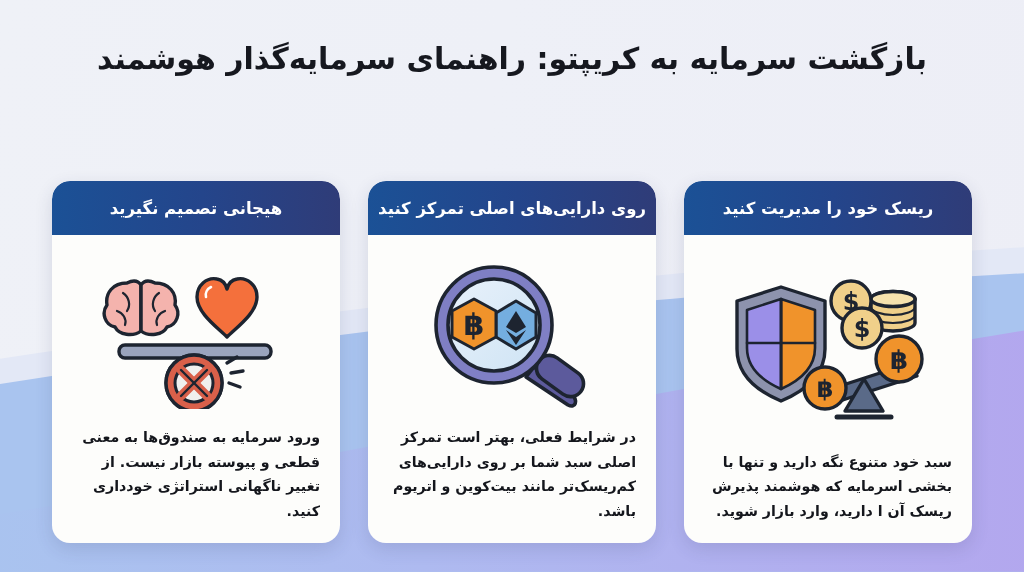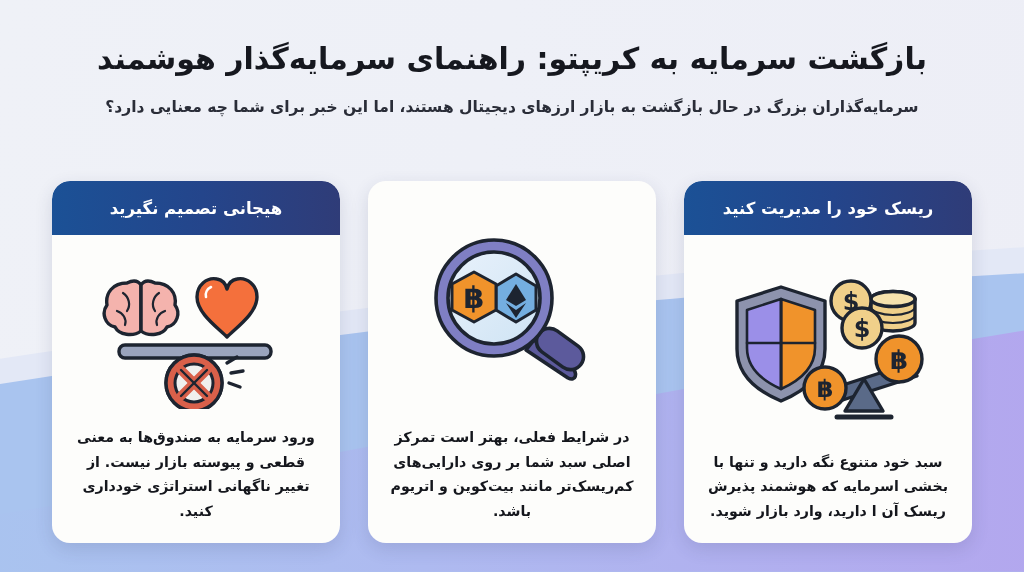--- a/index.html
+++ b/index.html
@@ -104,21 +104,20 @@
     flex: 1;
     display: flex;
     align-items: center;
     justify-content: center;
     padding: 8px 6px 0;
     box-sizing: border-box;
   }
   .card-art svg { display: block; }
   .card-body {
     direction: rtl;
-    text-align: center;
     font-size: 14.2px;
     font-weight: bold;
     color: #14161c;
     line-height: 1.72;
     padding: 0 20px 20px;
   }
 </style>
 </head>
 <body>
 
@@ -146,21 +145,20 @@
           <stop offset="0.42" stop-color="#aebaf0"></stop>
           <stop offset="1" stop-color="#b3a6ee"></stop>
         </linearGradient>
       </defs>
       <path d="M0,200 C160,176 300,140 480,104 C670,66 850,30 1000,4 L1000,252 L0,252 Z" fill="url(#purpGrad)"></path>
     </svg>
   </div>
 
   <div class="header">
     <h1 class="title">بازگشت سرمایه به کریپتو: راهنمای سرمایه‌گذار هوشمند</h1>
-    <p class="subtitle">سرمایه‌گذاران بزرگ در حال بازگشت به بازار ارزهای دیجیتال هستند، اما این خبر برای شما چه معنایی دارد؟</p>
   </div>
 
   <div class="cards">
 
     <div class="card">
       <div class="card-header">ریسک خود را مدیریت کنید</div>
       <div class="card-art">
         <svg width="215" height="150" viewBox="0 0 215 150">
           <g stroke="#1d2430" stroke-width="3.4" stroke-linejoin="round" stroke-linecap="round">
 
@@ -193,20 +191,21 @@
 
             <circle cx="178" cy="88" r="23" fill="#f0932b"></circle>
             <text x="178" y="98" font-size="26" font-family="'DejaVu Sans',sans-serif" font-weight="bold" fill="#1d2430" text-anchor="middle" stroke="none">฿</text>
           </g>
         </svg>
       </div>
       <div class="card-body">سبد خود متنوع نگه دارید و تنها با بخشی اسرمایه که هوشمند پذیرش ریسک آن ا دارید، وارد بازار شوید.</div>
     </div>
 
     <div class="card">
+      <div class="card-header">روی دارایی‌های اصلی تمرکز کنید</div>
       <div class="card-art">
         <svg width="180" height="150" viewBox="0 0 180 150">
           <defs>
             <linearGradient id="lensGrad" x1="0" y1="0" x2="1" y2="1">
               <stop offset="0" stop-color="#e8f1fb"></stop>
               <stop offset="1" stop-color="#cfe4f4"></stop>
             </linearGradient>
           </defs>
           <g stroke="#1d2430" stroke-width="3.6" stroke-linejoin="round" stroke-linecap="round">
 

